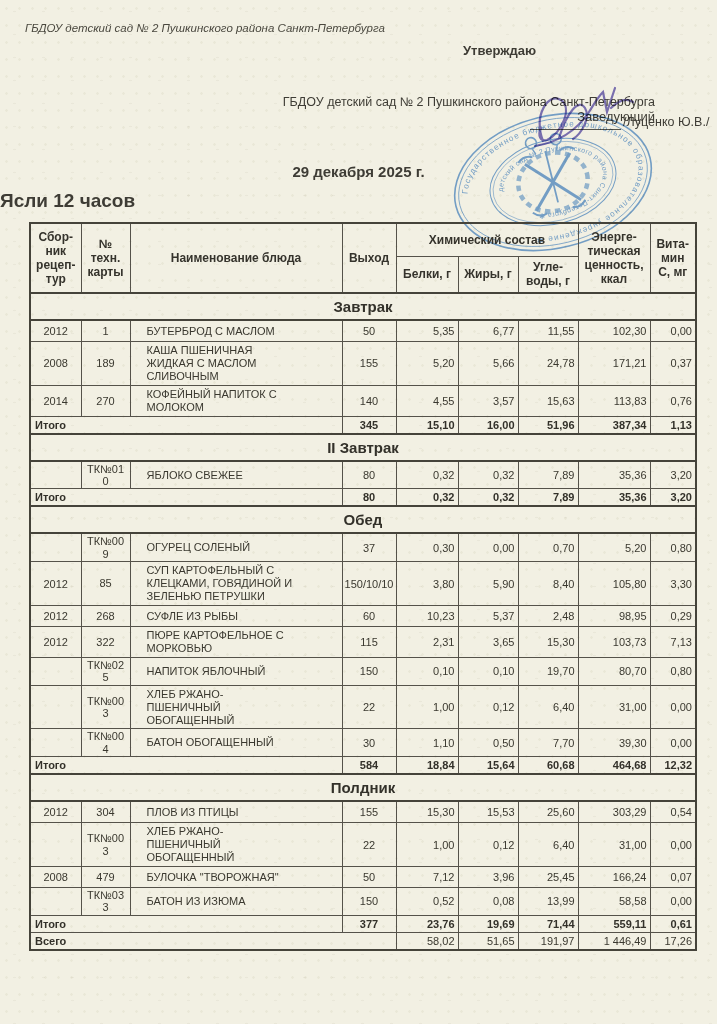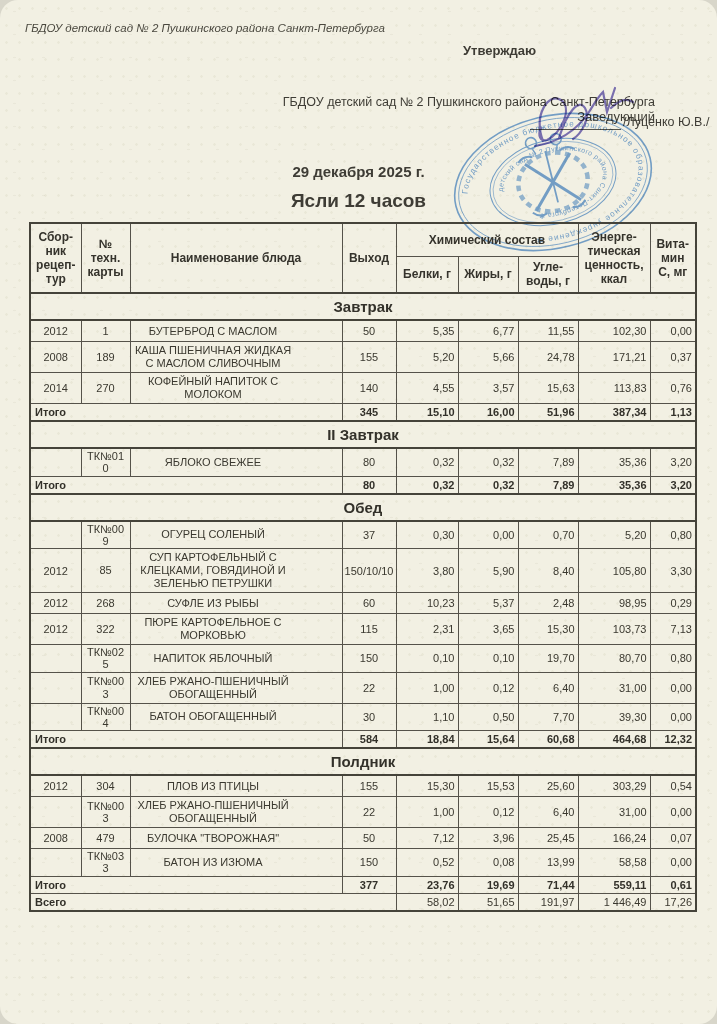--- a/index.html
+++ b/index.html
@@ -3,52 +3,52 @@
 <meta charset="utf-8">
 <style>
   html,body{margin:0;padding:0;background:#d8d6ca;}
   .page{
     position:relative;width:717px;height:1024px;overflow:hidden;
     background-color:#f2f0e3;
     background-image:
       radial-gradient(rgba(160,150,110,.10) 1px, transparent 1.3px),
       radial-gradient(rgba(120,115,90,.07) 1px, transparent 1.3px);
     background-size:13px 17px, 29px 23px;
-    font-family:"Liberation Sans",sans-serif;color:#3e3c35;border-radius:18px;
+    font-family:"Liberation Sans",sans-serif;color:#3e3c35;
   }
   .abs{position:absolute;}
   .org-line{left:25px;top:22px;font-size:11.5px;font-style:italic;color:#4a483f;}
   .approve{left:463px;top:43px;font-size:13px;font-weight:bold;}
   .approver-role{top:77px;right:62px;font-size:13px;margin-top:32px;}
   .approver-org{top:95px;right:62px;font-size:12.5px;white-space:nowrap;}
   .sig-rule{left:530px;top:129px;width:91px;border-top:1.5px solid #56544b;height:0;}
   .sig-name{left:623px;top:115px;font-size:12.5px;}
   .doc-title{left:0;right:0;top:131px;text-align:center;font-family:"Liberation Serif",serif;
     font-size:30px;font-weight:bold;letter-spacing:2px;color:#34322b;}
   .doc-date{left:0;right:0;top:163px;text-align:center;font-size:15px;font-weight:bold;}
-  .doc-subtitle{left:0;right:0;top:190px;text-align:center;font-size:19px;font-weight:bold;}
+  .doc-subtitle{left:0;right:0;top:190px;text-align:left;font-size:19px;font-weight:bold;}
 
   .stamp{left:436px;top:103px;mix-blend-mode:multiply;opacity:.82;}
   .signature{left:515px;top:86px;mix-blend-mode:multiply;opacity:.9;}
 
   table.menu{
     position:absolute;left:29px;top:222px;width:666px;
     border-collapse:collapse;table-layout:fixed;
     font-size:11px;color:#3a382f;
     border:2px solid #45433a;
   }
   .menu th,.menu td{border:1px solid #55524a;vertical-align:middle;overflow:hidden;}
   .menu thead th{font-weight:bold;font-size:12px;text-align:center;padding:2px 4px;line-height:1.18;color:#35332c;}
   .menu thead tr:nth-child(1){height:33px;}
   .menu thead tr:nth-child(2){height:37px;}
   td.section-cell{font-size:15px;font-weight:bold;text-align:center;padding:4px 2px;
     border-top:2px solid #45433a;border-bottom:2px solid #45433a;color:#33312a;margin-left:28px;}
   td.c-book{text-align:center;padding:1px 7px;}
   td.c-card{text-align:center;padding:1px 5px;word-break:break-all;line-height:1.12;}
-  td.c-dish{text-align:center;padding:2px 46px 2px 0;line-height:1.18;}
+  td.c-dish{text-align:left;padding:2px 46px 2px 16px;line-height:1.18;}
   td.c-out{text-align:center;padding:1px;white-space:nowrap;}
   td.c-num{text-align:right;padding:1px 3px;white-space:nowrap;}
   tr.total-row td{font-weight:bold;color:#33312a;}
   td.t-label,td.g-label{text-align:left;padding:2px 4px;font-weight:bold;color:#33312a;}
   tr.item-row td{height:16px;}
 </style>
 </head>
 <body>
 
 <div class="page">

